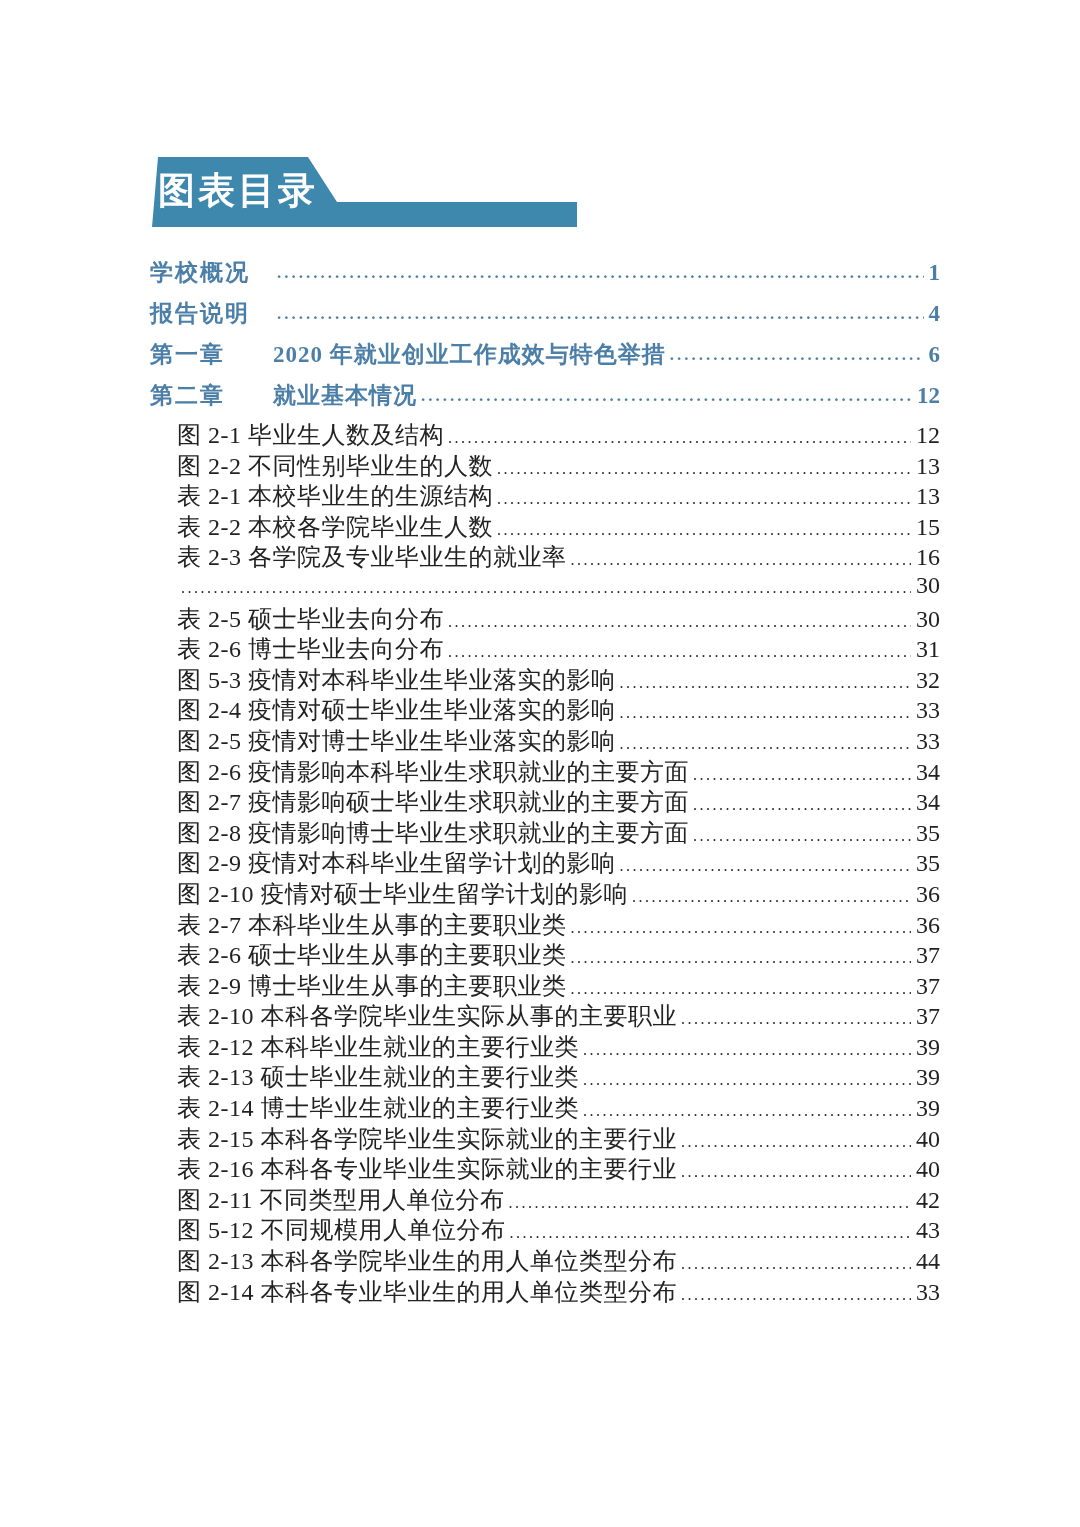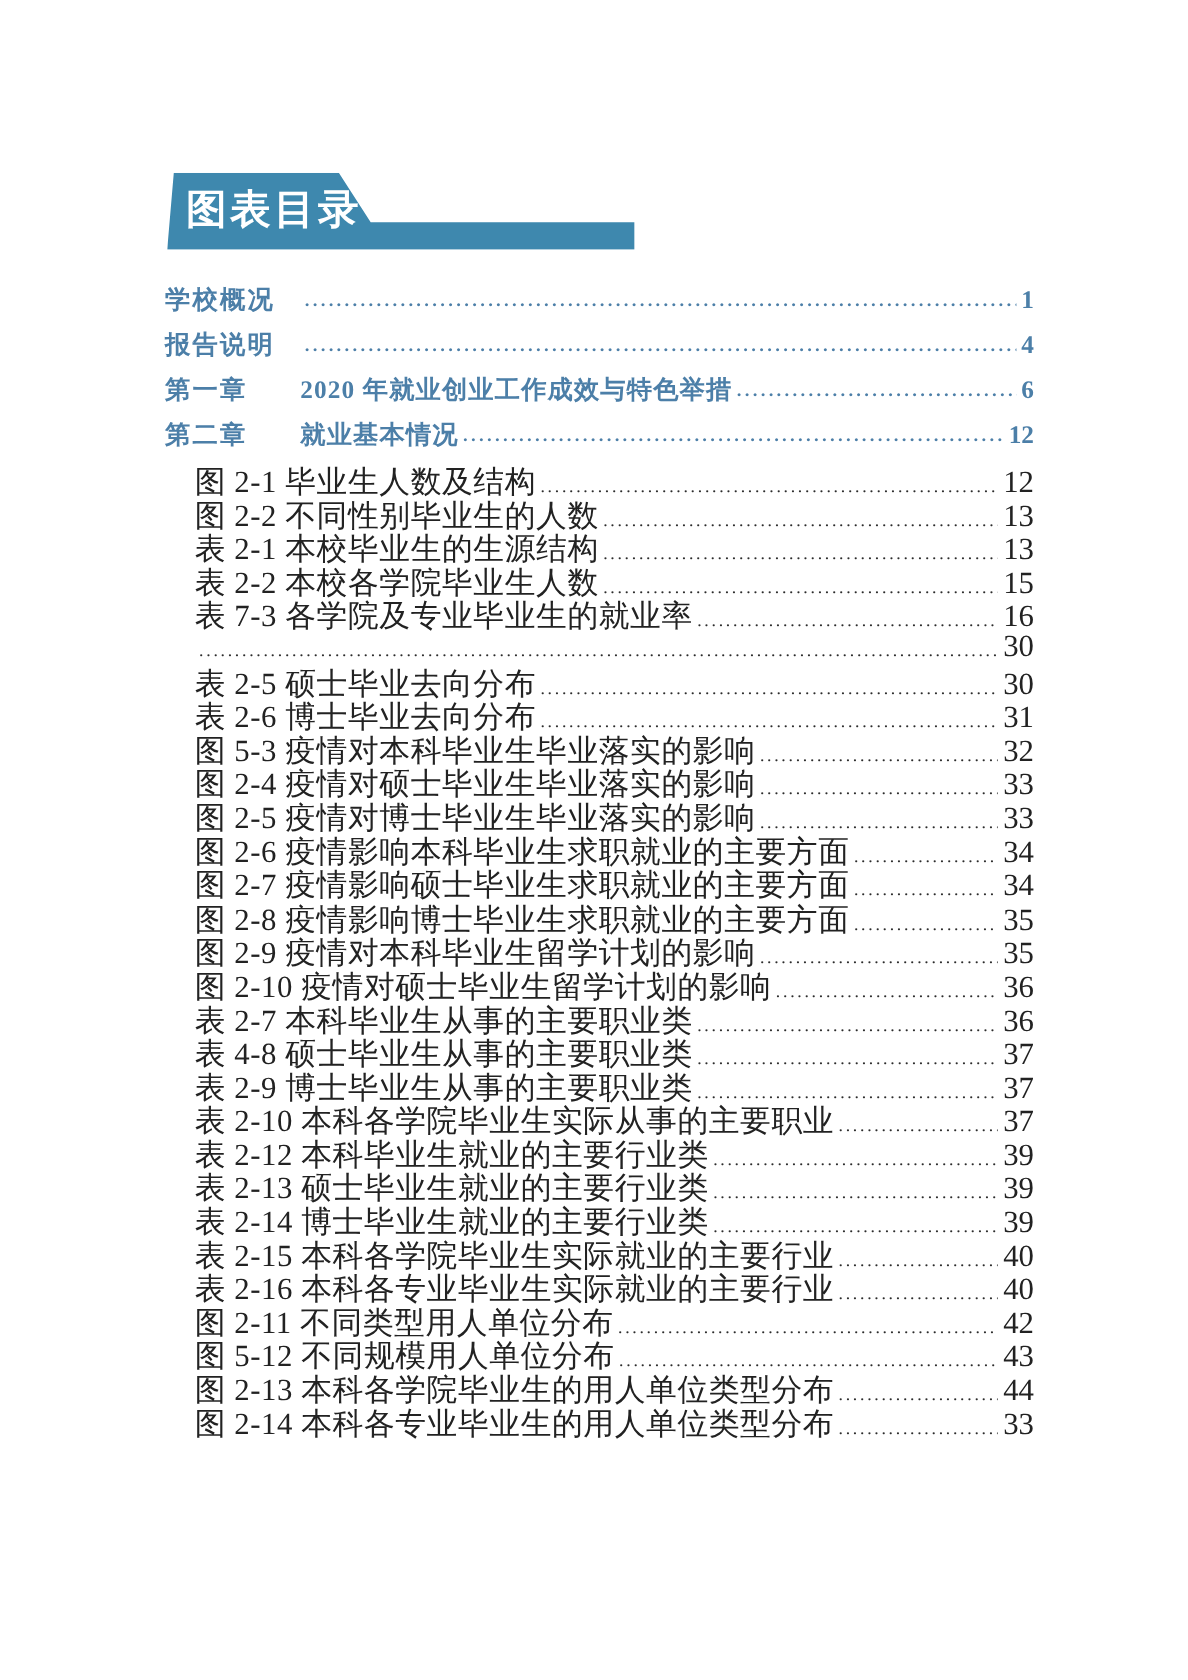--- a/index.html
+++ b/index.html
@@ -16,21 +16,21 @@
     font-family:"Liberation Serif","DejaVu Serif",serif;
   }
   
   .banner{
     position:absolute;left:150px;top:157px;
     width:427px;height:70px;
     background:var(--banner-blue);
     clip-path:polygon(8px 0, 158px 0, 187px 45px, 100% 45px, 100% 100%, 2px 100%);
   }
   .banner-title{
-    position:absolute;left:19px;top:0;height:68px;
+    position:absolute;left:8px;top:0;height:68px;
     display:flex;align-items:center;
     color:#ffffff;
     font-family:"Liberation Sans","DejaVu Sans",sans-serif;
     font-weight:bold;font-size:37px;letter-spacing:3px;
   }
   
   .toc-front{
     position:absolute;left:150px;top:252px;width:790px;
     color:var(--accent);
   }
@@ -51,21 +51,21 @@
   .leader.blue{color:var(--accent);font-size:17px;letter-spacing:3px;font-weight:bold;}
   .leader.dark{color:#2b2b2b;font-size:16px;letter-spacing:2.5px;font-weight:normal;}
   .page-num{flex:none;}
   
   .toc-list{
     position:absolute;left:177px;top:419px;width:763px;
     color:var(--ink);
   }
   .entry-row{
     display:flex;align-items:baseline;
-    height:30.6px;font-size:28px;
+    height:30.6px;font-size:24px;
   }
   .entry-label{flex:none;letter-spacing:0.5px;}
 </style>
 </head>
 <body>
 
 <div class="page">
 
   <div class="banner">
     <span class="banner-title">图表目录</span>
@@ -122,21 +122,21 @@
         <span class="page-num">13</span>
       </div>
 
       <div class="entry-row">
         <span class="entry-label">表 2-2 本校各学院毕业生人数</span>
         <span class="leader dark"></span>
         <span class="page-num">15</span>
       </div>
 
       <div class="entry-row">
-        <span class="entry-label">表 7-3 各学院及专业毕业生的就业率</span>
+        <span class="entry-label">表 2-3 各学院及专业毕业生的就业率</span>
         <span class="leader dark"></span>
         <span class="page-num">16</span>
       </div>
 
       <div class="entry-row">
         <span class="leader dark"></span>
         <span class="page-num">30</span>
       </div>
 
       <div class="entry-row">
@@ -199,21 +199,21 @@
         <span class="page-num">36</span>
       </div>
 
       <div class="entry-row">
         <span class="entry-label">表 2-7 本科毕业生从事的主要职业类</span>
         <span class="leader dark"></span>
         <span class="page-num">36</span>
       </div>
 
       <div class="entry-row">
-        <span class="entry-label">表 4-8 硕士毕业生从事的主要职业类</span>
+        <span class="entry-label">表 2-6 硕士毕业生从事的主要职业类</span>
         <span class="leader dark"></span>
         <span class="page-num">37</span>
       </div>
 
       <div class="entry-row">
         <span class="entry-label">表 2-9 博士毕业生从事的主要职业类</span>
         <span class="leader dark"></span>
         <span class="page-num">37</span>
       </div>
 

